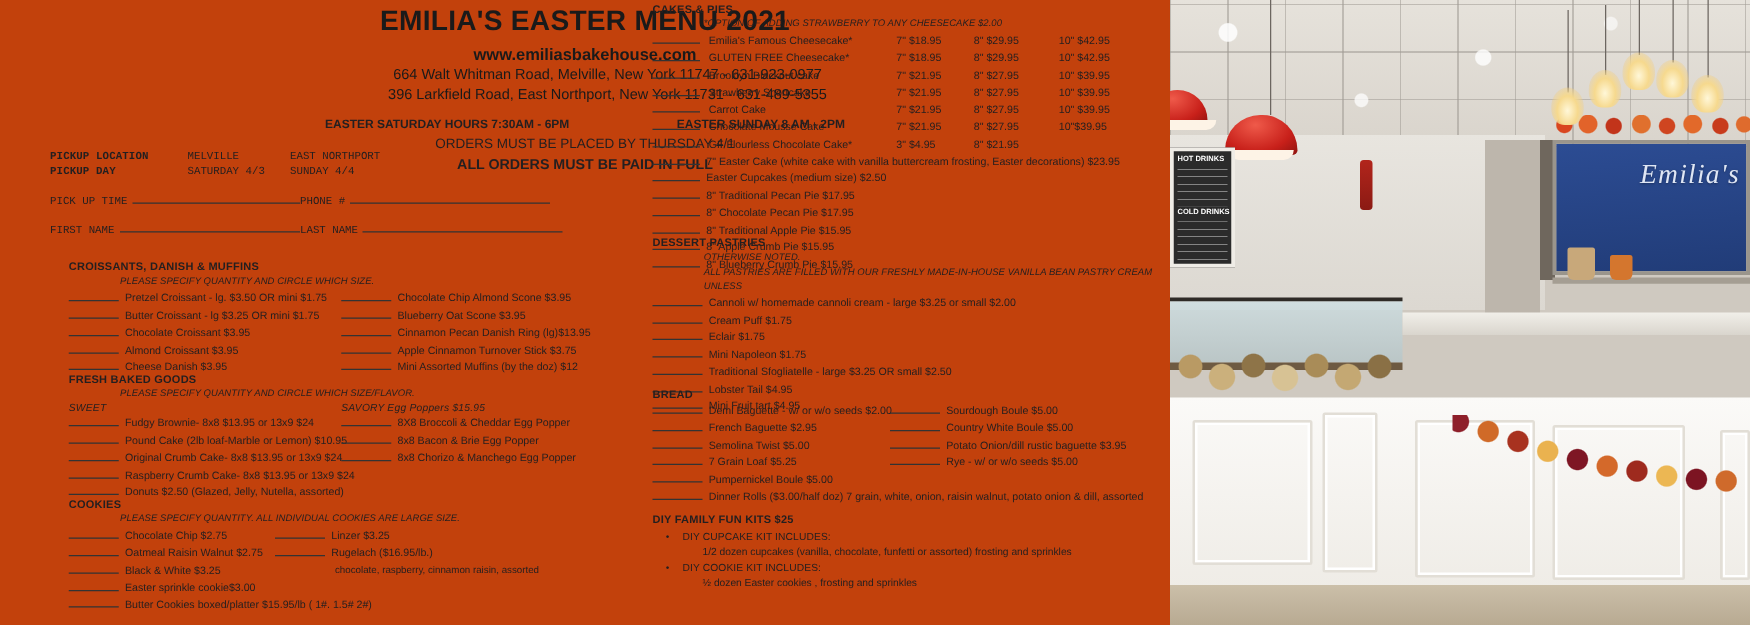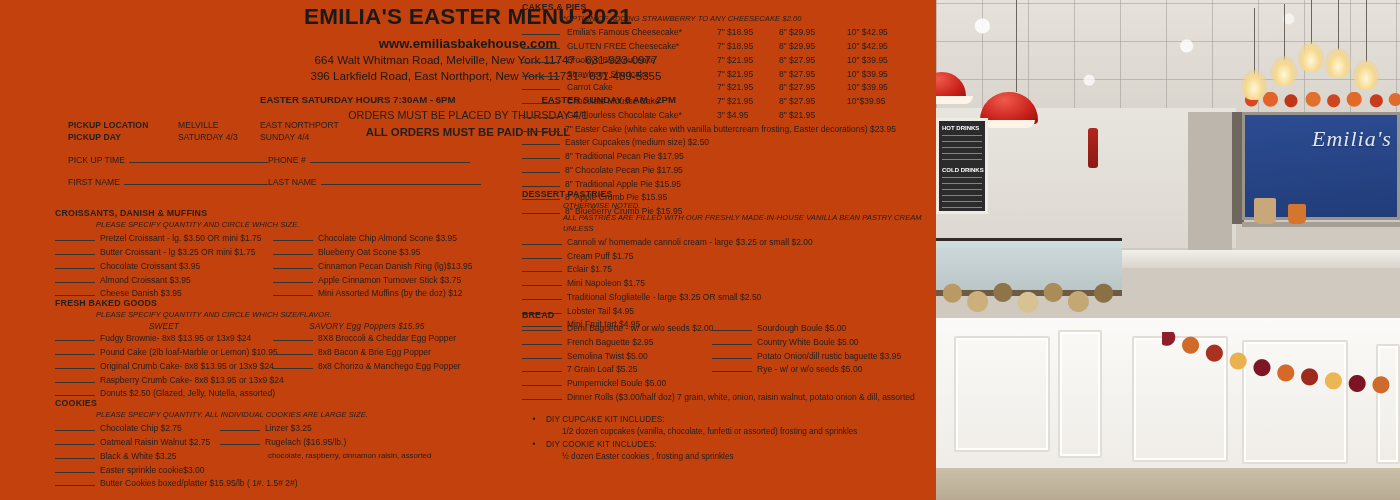--- a/index.html
+++ b/index.html
@@ -37,21 +37,21 @@
   }
   .hdr-hours-row {
     margin-top: 10px;
     display: flex; justify-content: center; gap: 86px;
     font-size: 9.6px; font-weight: bold;
   }
   .hdr-line2 { margin-top: 4px; font-size: 10.8px; font-weight: normal; }
   .hdr-line3 { margin-top: 5px; font-size: 11.4px; font-weight: bold; }
 
   
-  .pickup { position: absolute; left: 68px; top: 120px; width: 430px; }
+  .pickup { position: absolute; left: 40px; top: 120px; width: 430px; font-family: Liberation Mono, monospace; }
   .pk-grid {
     display: grid;
     grid-template-columns: 110px 82px auto;
     row-gap: 2px;
     font-size: 8.6px;
   }
   .pk-lbl { font-weight: bold; letter-spacing: .1px; }
   .pk-val { font-weight: normal; }
 
   .fields { margin-top: 12px; font-size: 8.6px; }
@@ -83,21 +83,21 @@
   }
   .blank {
     display: inline-block; width: 40px; border-bottom: 1px solid #333;
     height: 8px; margin-right: 5px; flex: none;
   }
   .blank.sm { width: 38px; }
   .sub-note {
     font-size: 7.8px; line-height: 1.62; white-space: nowrap;
   }
   .ctr-hdr {
-    font-size: 8.2px; font-style: italic; text-align: center;
+    font-size: 8.2px; font-style: italic; 
     margin-bottom: 1px; letter-spacing: .2px;
   }
 
   
   .li.price-row { display: grid; align-items: baseline; }
   .cake-row {
     grid-template-columns: 45px 150px 62px 68px 70px;
   }
   .pcell { font-size: 8.5px; white-space: nowrap; }
 
@@ -609,20 +609,21 @@
             </div>
           <div class="li">
               <span class="blank"></span>
               <span>Rye - w/ or w/o seeds $5.00</span>
             </div>
         </div>
       </div>
     </div>
 
     <div class="sect" style="left:522px; top:410px; width:412px;">
+      <div class="sect-title">DIY FAMILY FUN KITS $25</div>
       <div class="bullets">
         <div class="bul">
           <span class="dot">•</span>
           <span>DIY CUPCAKE KIT INCLUDES:</span>
         </div>
         <div class="bul-sub">1/2 dozen cupcakes (vanilla, chocolate, funfetti or assorted) frosting and sprinkles</div>
         <div class="bul">
           <span class="dot">•</span>
           <span>DIY COOKIE KIT INCLUDES:</span>
         </div>

